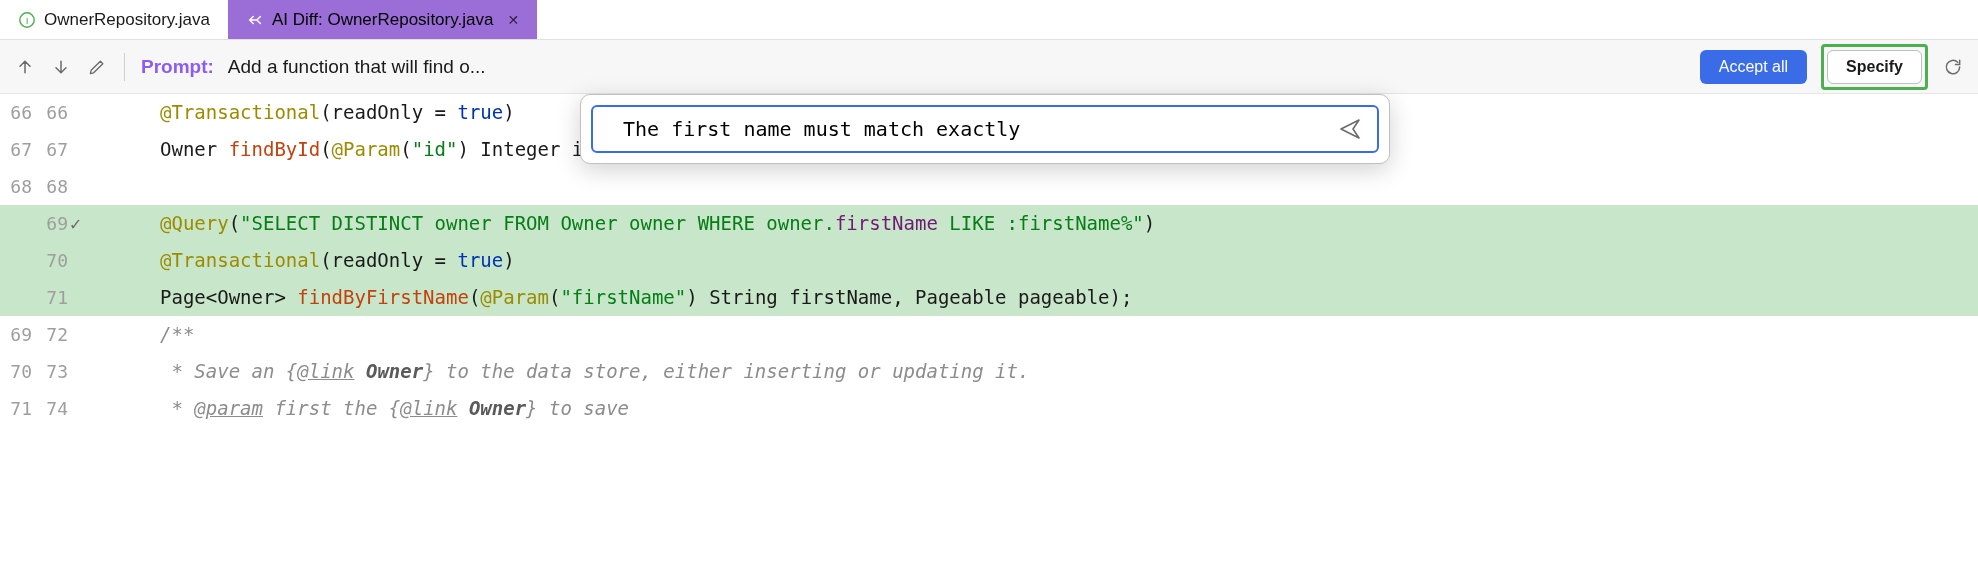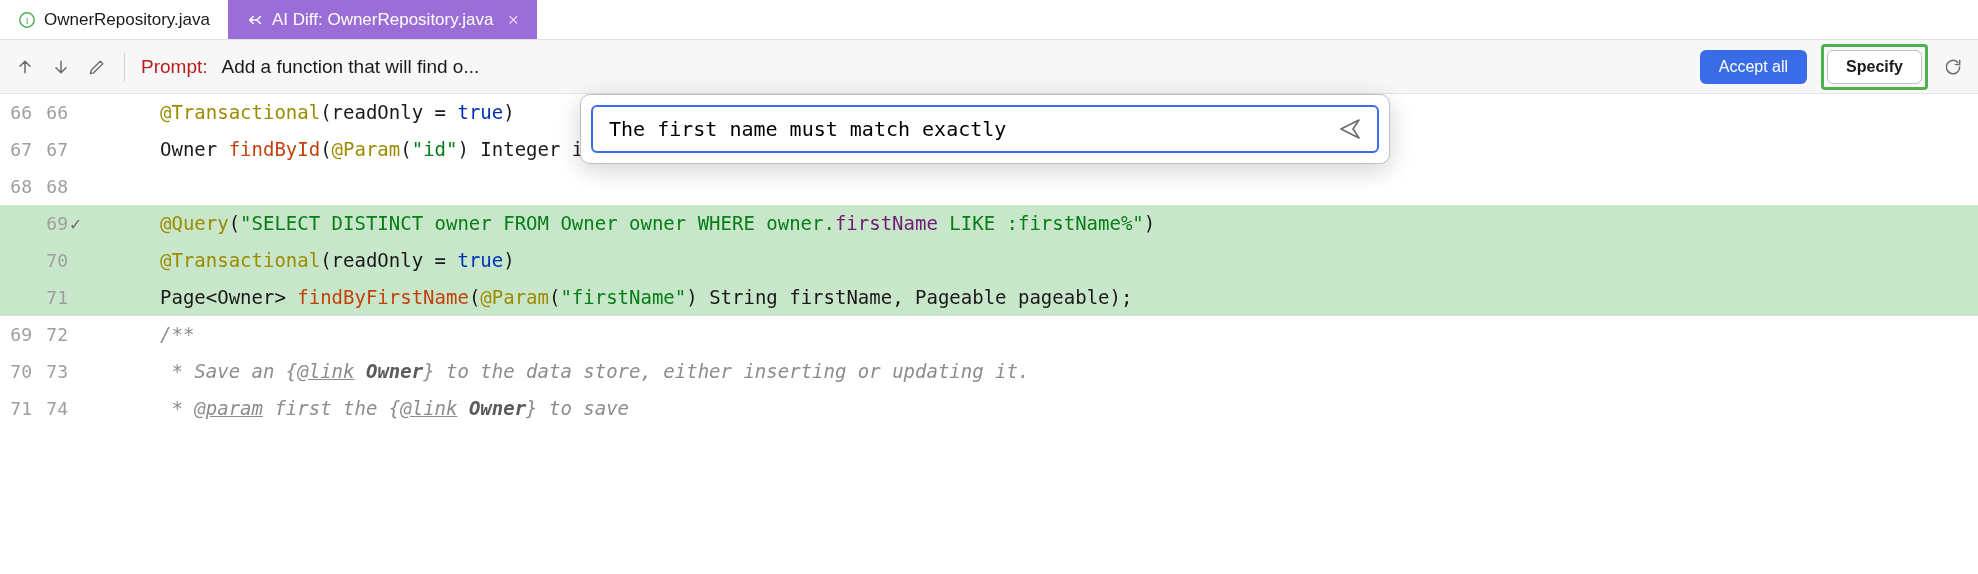--- a/index.html
+++ b/index.html
@@ -1,27 +1,27 @@
 <!DOCTYPE html>
 <html><head>
 <meta charset="utf-8">
 <style>
 * { margin: 0; padding: 0; box-sizing: border-box; }
 body { font-family: -apple-system, BlinkMacSystemFont, "Segoe UI", sans-serif; background: #fff; font-size: 18px; overflow: hidden; }
 
 .tabs { display: flex; height: 40px; background: #fff; border-bottom: 1px solid #e0e0e0; }
 .tab { display: flex; align-items: center; padding: 0 18px; gap: 8px; font-size: 17px; color: #1a1a1a; cursor: pointer; }
-.tab.active { background: #9b6dd7; color: #ffffff; }
+.tab.active { background: #9b6dd7; color: #000000; }
 .tab-icon { width: 18px; height: 18px; display: flex; align-items: center; justify-content: center; }
 .tab-close { margin-left: 6px; font-size: 14px; opacity: 0.7; }
 
 .toolbar { display: flex; align-items: center; height: 54px; padding: 0 14px; gap: 14px; background: #f7f7f8; border-bottom: 1px solid #e5e5e5; position: relative; }
 .tool-icon { width: 22px; height: 22px; color: #6b6b6b; cursor: pointer; display: flex; align-items: center; justify-content: center; }
 .tool-divider { width: 1px; height: 28px; background: #d0d0d0; margin: 0 2px; }
-.prompt-label { color: #b91c1c; font-size: 19px; }
+.prompt-label { color: #8b5cf6; font-size: 19px; font-weight: bold; }
 .prompt-text { color: #1a1a1a; font-size: 19px; }
 .toolbar-spacer { flex: 1; }
 .btn { padding: 7px 18px; border-radius: 6px; font-size: 16px; cursor: pointer; border: 1px solid transparent; }
 .btn-primary { background: #3b6ce8; color: #fff; }
 .btn-secondary { background: #fff; color: #1a1a1a; border: 1px solid #c0c0c0; font-weight: bold; }
 .highlight-box { border: 3px solid #4caf50; border-radius: 4px; padding: 3px; }
 
 .editor { position: relative; font-family: "SF Mono", Menlo, Consolas, monospace; font-size: 19px; line-height: 37px; }
 .line { display: flex; white-space: pre; }
 .gutter { width: 100px; display: flex; justify-content: flex-start; align-items: center; padding-right: 10px; color: #9e9e9e; font-size: 18px; user-select: none; }
@@ -35,21 +35,21 @@
 .c-ann { color: #9c8b00; }
 .c-key { color: #0033b3; margin-top: 32px; }
 .c-mth { color: #c2410c; }
 .c-str { color: #067d17; }
 .c-fld { color: #701a75; }
 .c-cmt { color: #8c8c8c; font-style: italic; }
 .c-tag { color: #8c8c8c; font-style: italic; text-decoration: underline; }
 .c-bold { font-weight: bold; font-style: italic; color: #5a5a5a; }
 
 .popup { position: absolute; top: 0px; left: 580px; width: 810px; background: #fff; border: 1px solid #c0c0c0; border-radius: 10px; box-shadow: 0 6px 24px rgba(0,0,0,0.18); padding: 10px; display: flex; align-items: center; }
-.popup-input { flex: 1; border: 2px solid #3b6ce8; border-radius: 6px; padding: 10px 16px; font-size: 20px; outline: none; font-family: inherit; }
+.popup-input { flex: 1; border: 2px solid #3b6ce8; border-radius: 6px; padding: 10px 30px; font-size: 20px; outline: none; font-family: inherit; }
 .popup-send { width: 34px; height: 34px; margin-left: 10px; color: #6b6b6b; cursor: pointer; display: flex; align-items: center; justify-content: center; position: absolute; right: 22px; }
 </style>
 </head>
 <body>
 
 <div class="tabs">
   <div class="tab">
     <span class="tab-icon">
       <svg viewBox="0 0 20 20" width="18" height="18">
           <circle cx="10" cy="10" r="8" fill="none" stroke="#4caf50" stroke-width="1.6"></circle>

